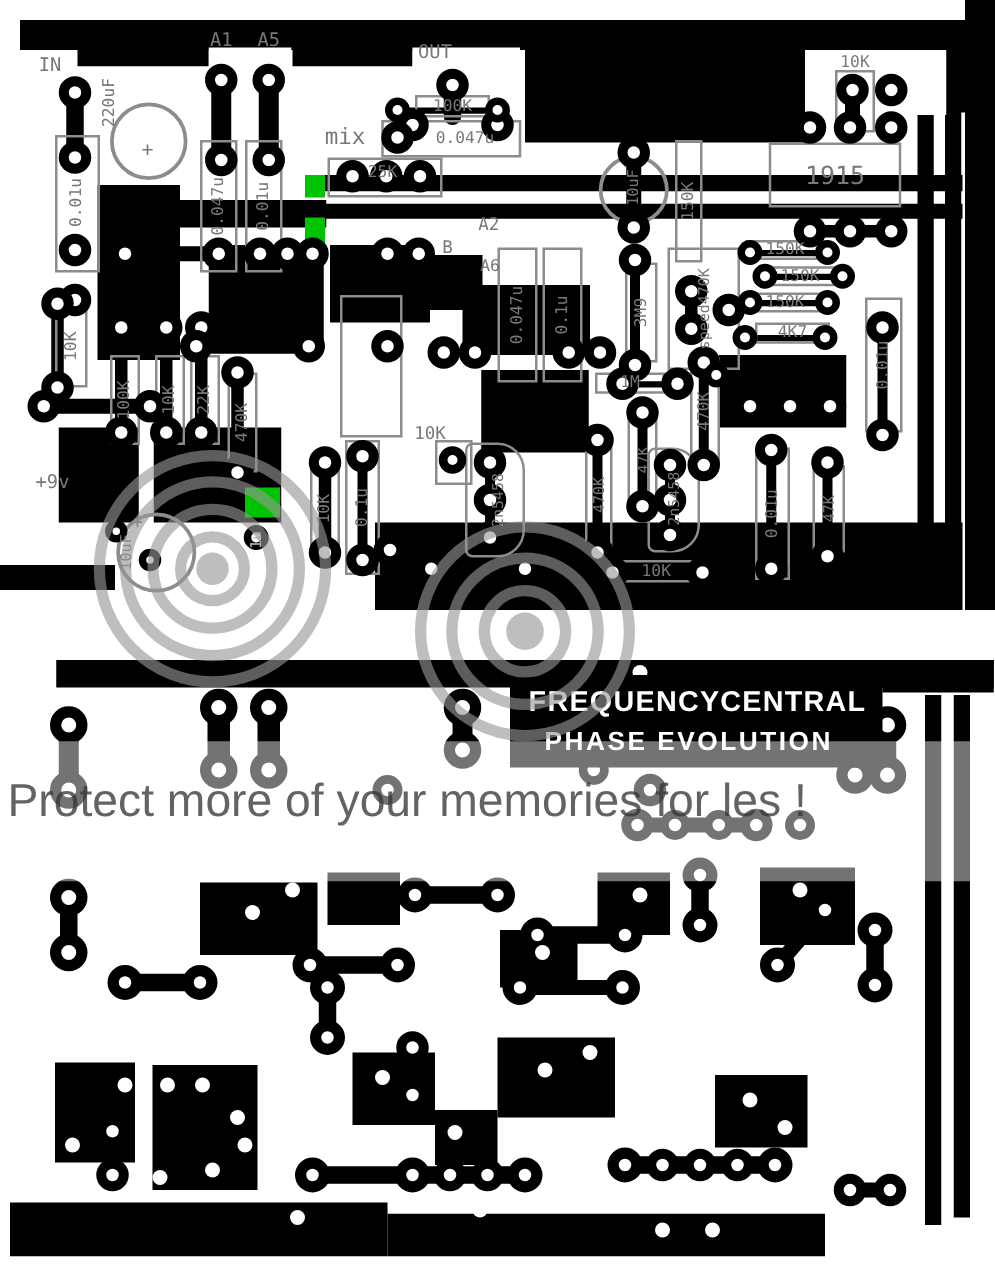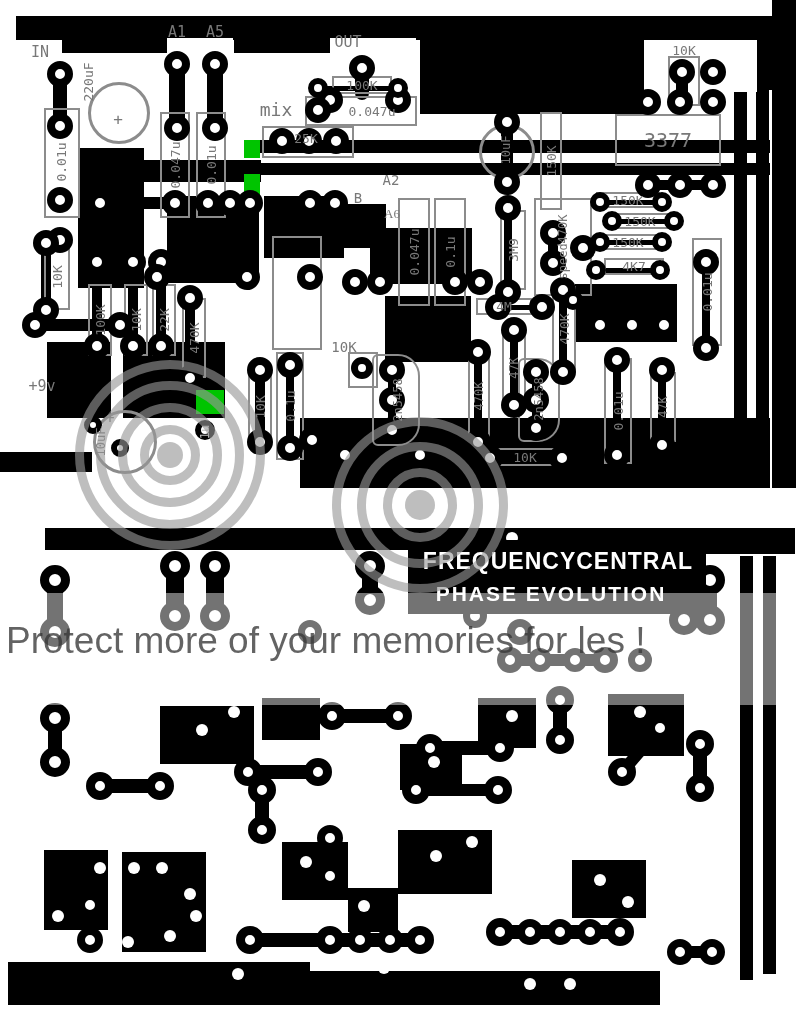--- a/index.html
+++ b/index.html
@@ -254,36 +254,36 @@
       <div class="lbl" style="left: 177px; top: 32px; font-size: 15px;">A1</div>
       <div class="lbl" style="left: 215px; top: 32px; font-size: 15px;">A5</div>
       <div class="lbl v" style="left: 175px; top: 165px; font-size: 13px;">0.047u</div>
       <div class="lbl v" style="left: 211px; top: 165px; font-size: 13px;">0.01u</div>
       <div class="lbl" style="left: 348px; top: 42px; font-size: 15px;">OUT</div>
       <div class="lbl" style="left: 362px; top: 85px; font-size: 13px;">100K</div>
       <div class="lbl" style="left: 276px; top: 110px; font-size: 18px;">mix</div>
       <div class="lbl" style="left: 306px; top: 112px; font-size: 13px; margin-top: 26px;">25K</div>
       <div class="lbl" style="left: 372px; top: 111px; font-size: 13px;">0.047u</div>
       <div class="lbl" style="left: 684px; top: 50px; font-size: 13px;">10K</div>
-      <div class="lbl" style="left: 668px; top: 140px; font-size: 20px;">3377</div>
+      <div class="lbl" style="left: 668px; top: 140px; font-size: 20px;">1915</div>
       <div class="lbl v" style="left: 551px; top: 161px; font-size: 13px;">150K</div>
       <div class="lbl v" style="left: 506px; top: 150px; font-size: 12px;">10uF</div>
       <div class="lbl" style="left: 391px; top: 180px; font-size: 14px;">A2</div>
       <div class="lbl" style="left: 358px; top: 198px; font-size: 14px;">B</div>
-      <div class="lbl" style="left: 392px; top: 213px; font-size: 13px; font-family: Liberation Serif, serif;">A6</div>
+      <div class="lbl" style="left: 392px; top: 213px; font-size: 13px;">A6</div>
       <div class="lbl v" style="left: 414px; top: 252px; font-size: 13px;">0.047u</div>
       <div class="lbl v" style="left: 450px; top: 252px; font-size: 13px;">0.1u</div>
       <div class="lbl v" style="left: 513px; top: 250px; font-size: 13px;">3M9</div>
       <div class="lbl v" style="left: 563px; top: 247px; font-size: 12px;">speed470K</div>
       <div class="lbl" style="left: 628px; top: 200px; font-size: 13px;">150K</div>
       <div class="lbl" style="left: 640px; top: 221px; font-size: 13px;">150K</div>
       <div class="lbl" style="left: 628px; top: 242px; font-size: 13px;">150K</div>
       <div class="lbl" style="left: 634px; top: 266px; font-size: 13px;">4K7</div>
       <div class="lbl v" style="left: 707px; top: 292px; font-size: 13px;">0.01u</div>
-      <div class="lbl" style="left: 504px; top: 306px; font-size: 13px;">4M</div>
+      <div class="lbl" style="left: 504px; top: 306px; font-size: 13px;">1M</div>
       <div class="lbl v" style="left: 564px; top: 329px; font-size: 13px;">470K</div>
       <div class="lbl v" style="left: 57px; top: 277px; font-size: 13px;">10K</div>
       <div class="lbl v" style="left: 100px; top: 320px; font-size: 13px;">100K</div>
       <div class="lbl v" style="left: 136px; top: 320px; font-size: 13px;">10K</div>
       <div class="lbl v" style="left: 164px; top: 320px; font-size: 13px;">22K</div>
       <div class="lbl v" style="left: 194px; top: 338px; font-size: 13px;">470K</div>
       <div class="lbl" style="left: 42px; top: 386px; font-size: 15px;">+9v</div>
       <div class="lbl v" style="left: 260px; top: 407px; font-size: 13px;">10K</div>
       <div class="lbl v" style="left: 290px; top: 406px; font-size: 13px;">0.1u</div>
       <div class="lbl" style="left: 344px; top: 347px; font-size: 14px;">10K</div>

